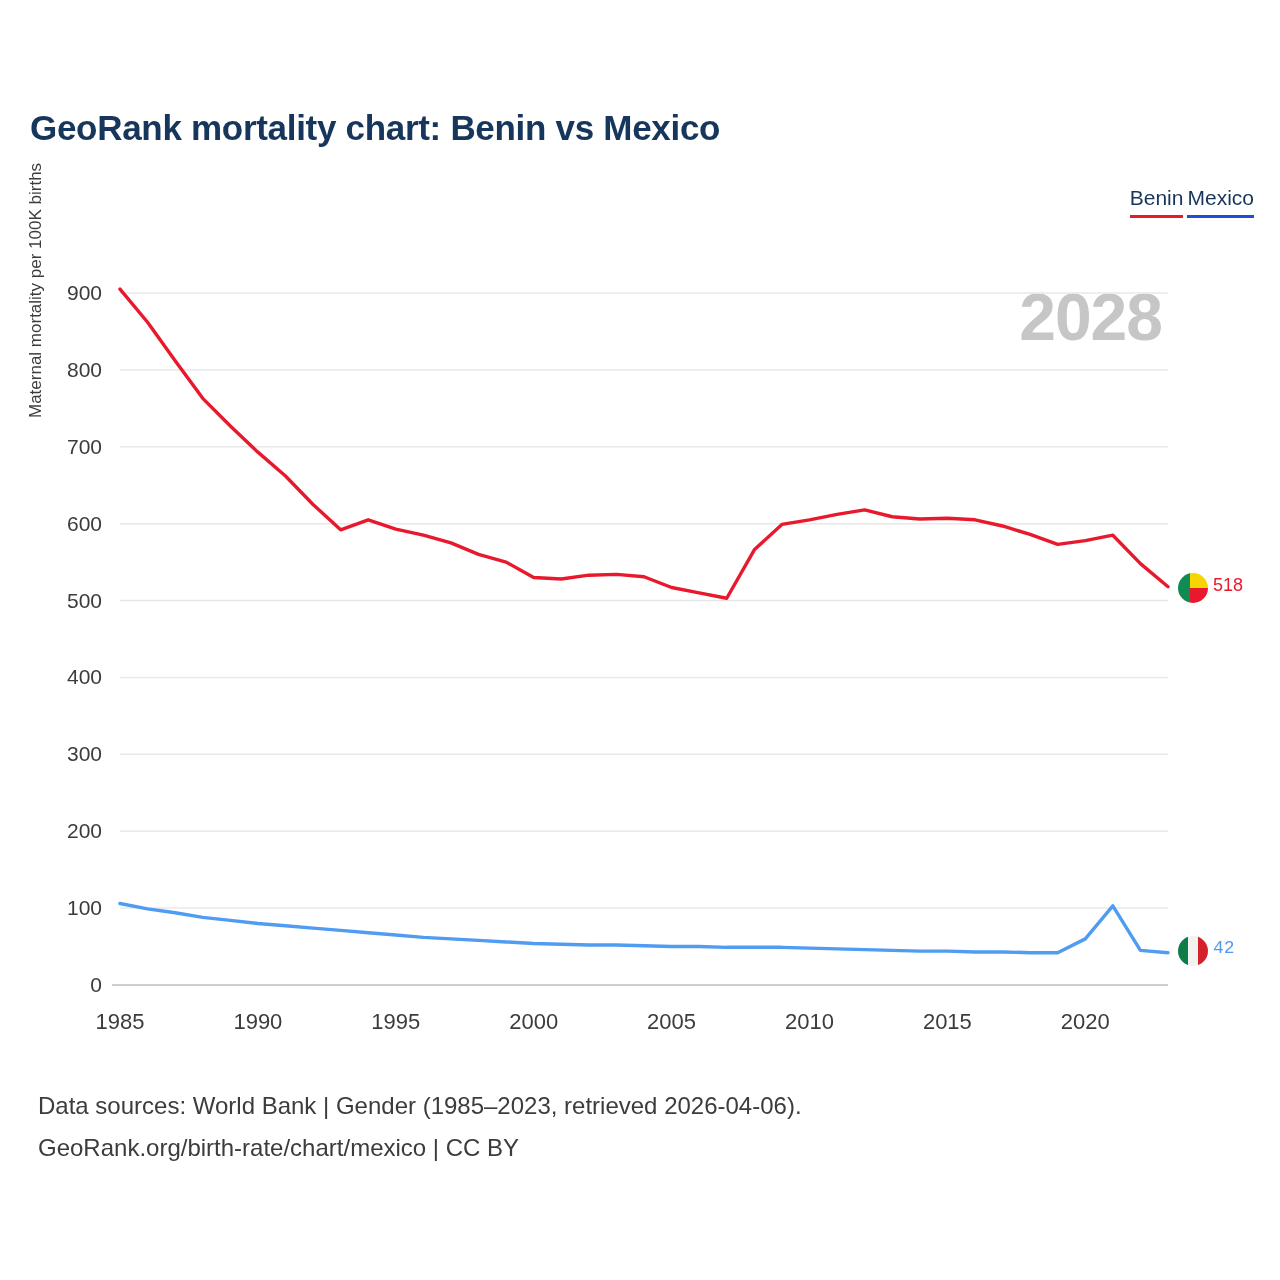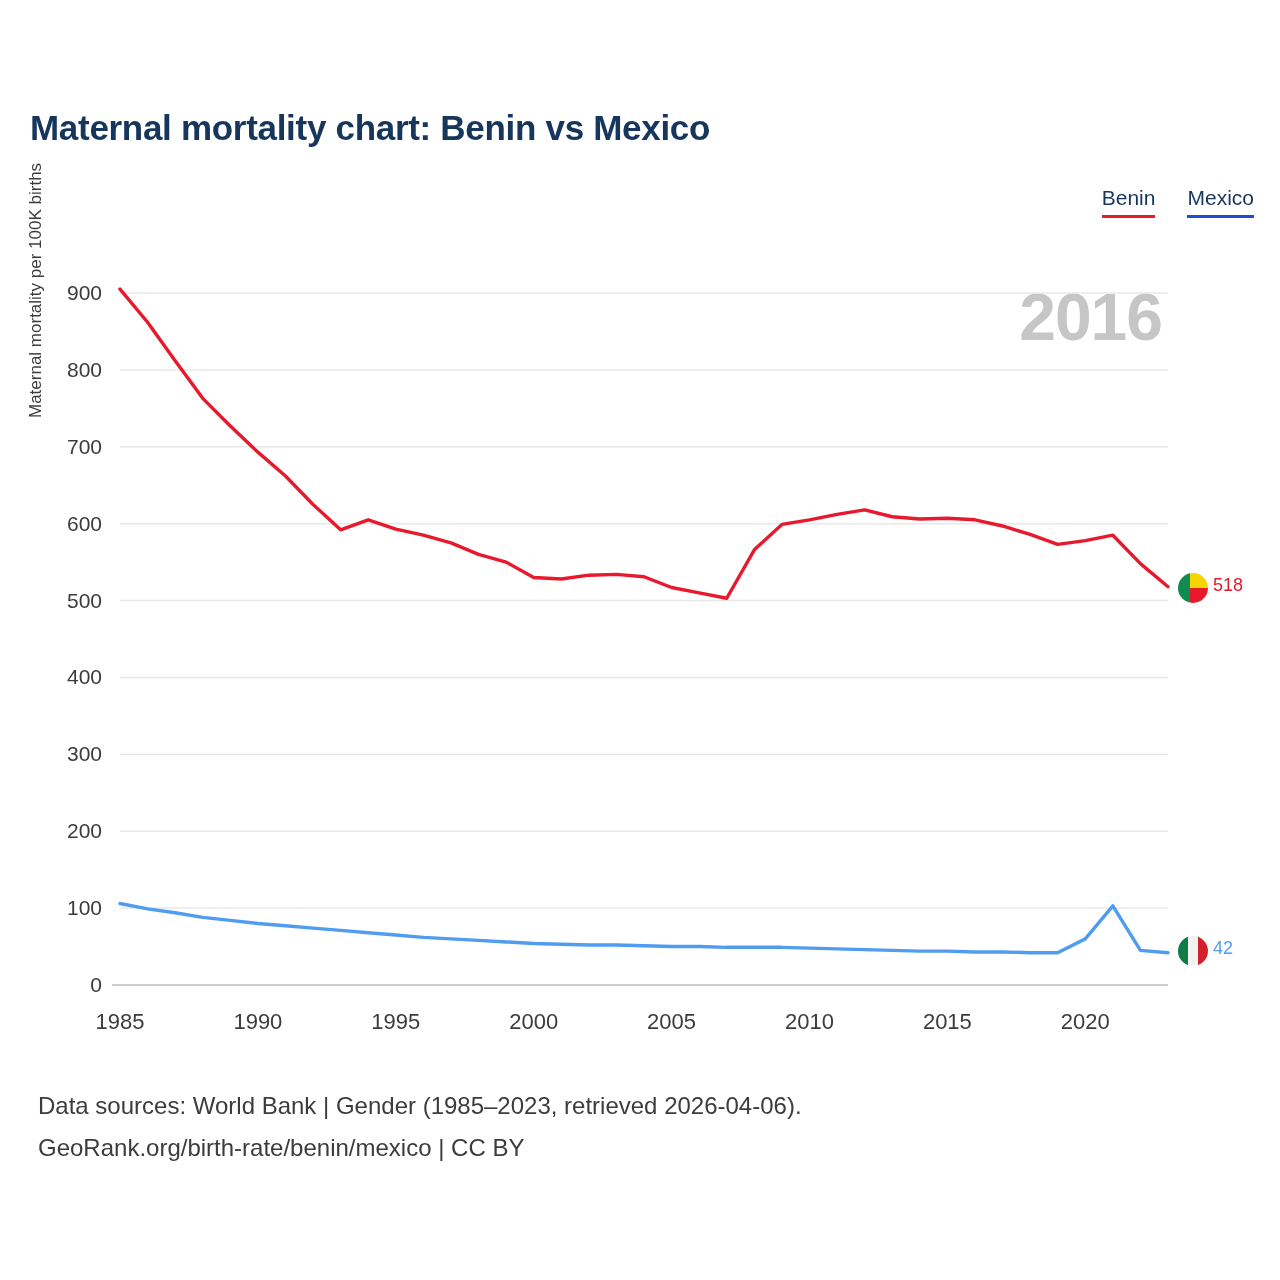--- a/index.html
+++ b/index.html
@@ -23,21 +23,21 @@
     font-weight: bold;
     color: #17365c;
     letter-spacing: -0.3px;
     white-space: nowrap;
   }
   #legend {
     position: absolute;
     right: 26px;
     top: 186px;
     display: flex;
-    gap: 32px;
+    gap: 4px;
     align-items: flex-start;
   }
   .legend-item {
     font-size: 21px;
     padding-bottom: 6px;
     line-height: 1.1;
   }
   .legend-item.benin {
     color: #17365c;
     border-bottom: 3px solid #e8192c;
@@ -80,20 +80,21 @@
   }
   #end-benin {
     left: 1213px;
     top: 575px;
     color: #e8192c;
   }
   #end-mexico {
     left: 1213px;
     top: 938px;
     color: #4f9cf0;
+    font-family: Liberation Mono, monospace;
   }
   .flag {
     position: absolute;
     width: 30px;
     height: 30px;
     border-radius: 50%;
     overflow: hidden;
     display: flex;
   }
   .flag span { display: block; height: 100%; }
@@ -112,30 +113,30 @@
     left: 38px;
     top: 1085px;
     font-size: 24px;
     color: #3c3c3c;
     line-height: 1.75;
   }
 </style>
 </head>
 <body>
 
-<div id="title">Maternal mortality chart: Benin vs Mexico</div>
+<div id="title">GeoRank mortality chart: Benin vs Mexico</div>
 
 <div id="legend">
   <div class="legend-item benin">Benin</div>
   <div class="legend-item mexico">Mexico</div>
 </div>
 
 <div id="ylabel">Maternal mortality per 100K births</div>
 
-<div id="bigyear">2016</div>
+<div id="bigyear">2028</div>
 
 <svg id="plot" viewBox="0 0 1280 1280">
   <g id="gridlines">
       <line x1="120" x2="1168" y1="908.1111111111111" y2="908.1111111111111" stroke="#e8e8e8" stroke-width="1.5"></line>
       <line x1="120" x2="1168" y1="831.2222222222222" y2="831.2222222222222" stroke="#e8e8e8" stroke-width="1.5"></line>
       <line x1="120" x2="1168" y1="754.3333333333334" y2="754.3333333333334" stroke="#e8e8e8" stroke-width="1.5"></line>
       <line x1="120" x2="1168" y1="677.4444444444445" y2="677.4444444444445" stroke="#e8e8e8" stroke-width="1.5"></line>
       <line x1="120" x2="1168" y1="600.5555555555555" y2="600.5555555555555" stroke="#e8e8e8" stroke-width="1.5"></line>
       <line x1="120" x2="1168" y1="523.6666666666667" y2="523.6666666666667" stroke="#e8e8e8" stroke-width="1.5"></line>
       <line x1="120" x2="1168" y1="446.7777777777777" y2="446.7777777777777" stroke="#e8e8e8" stroke-width="1.5"></line>
@@ -184,14 +185,14 @@
 
 <div class="flag" id="flag-mexico">
   <span class="m1"></span>
     <span class="m2"></span>
     <span class="m3"></span>
 </div>
 <div class="endlabel" id="end-mexico">42</div>
 
 <div id="footer">
   <div>Data sources: World Bank | Gender (1985–2023, retrieved 2026-04-06).</div>
-  <div>GeoRank.org/birth-rate/benin/mexico | CC BY</div>
+  <div>GeoRank.org/birth-rate/chart/mexico | CC BY</div>
 </div>
 
 </body></html>

